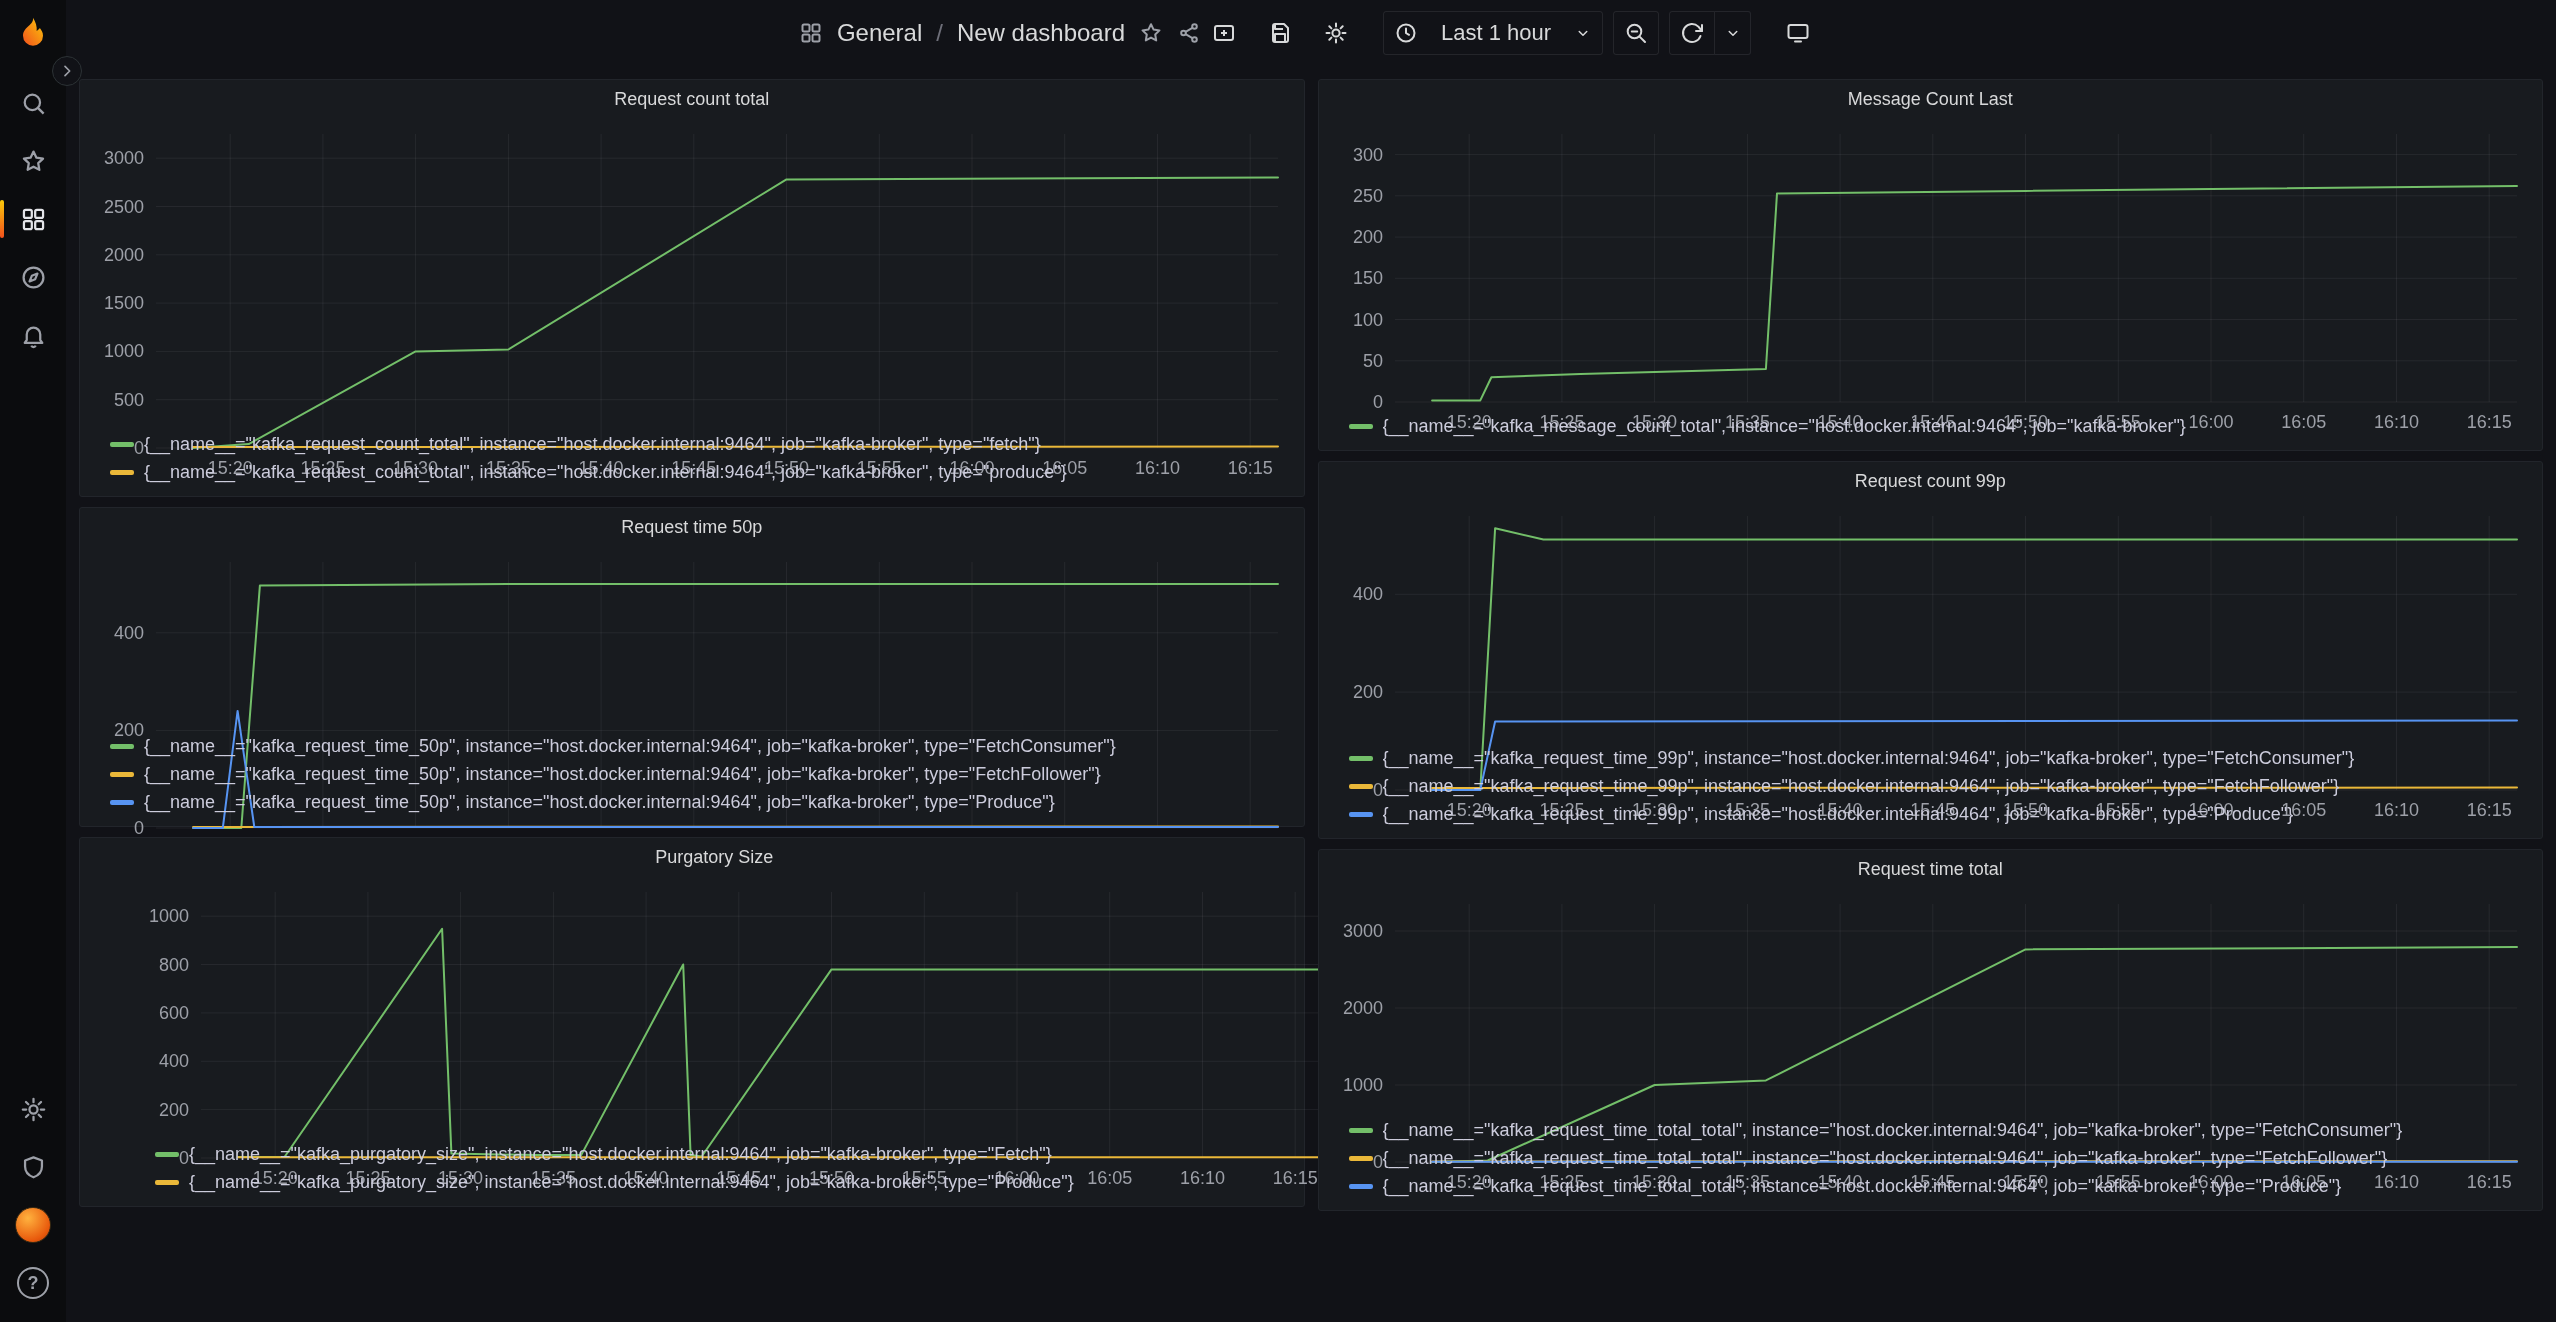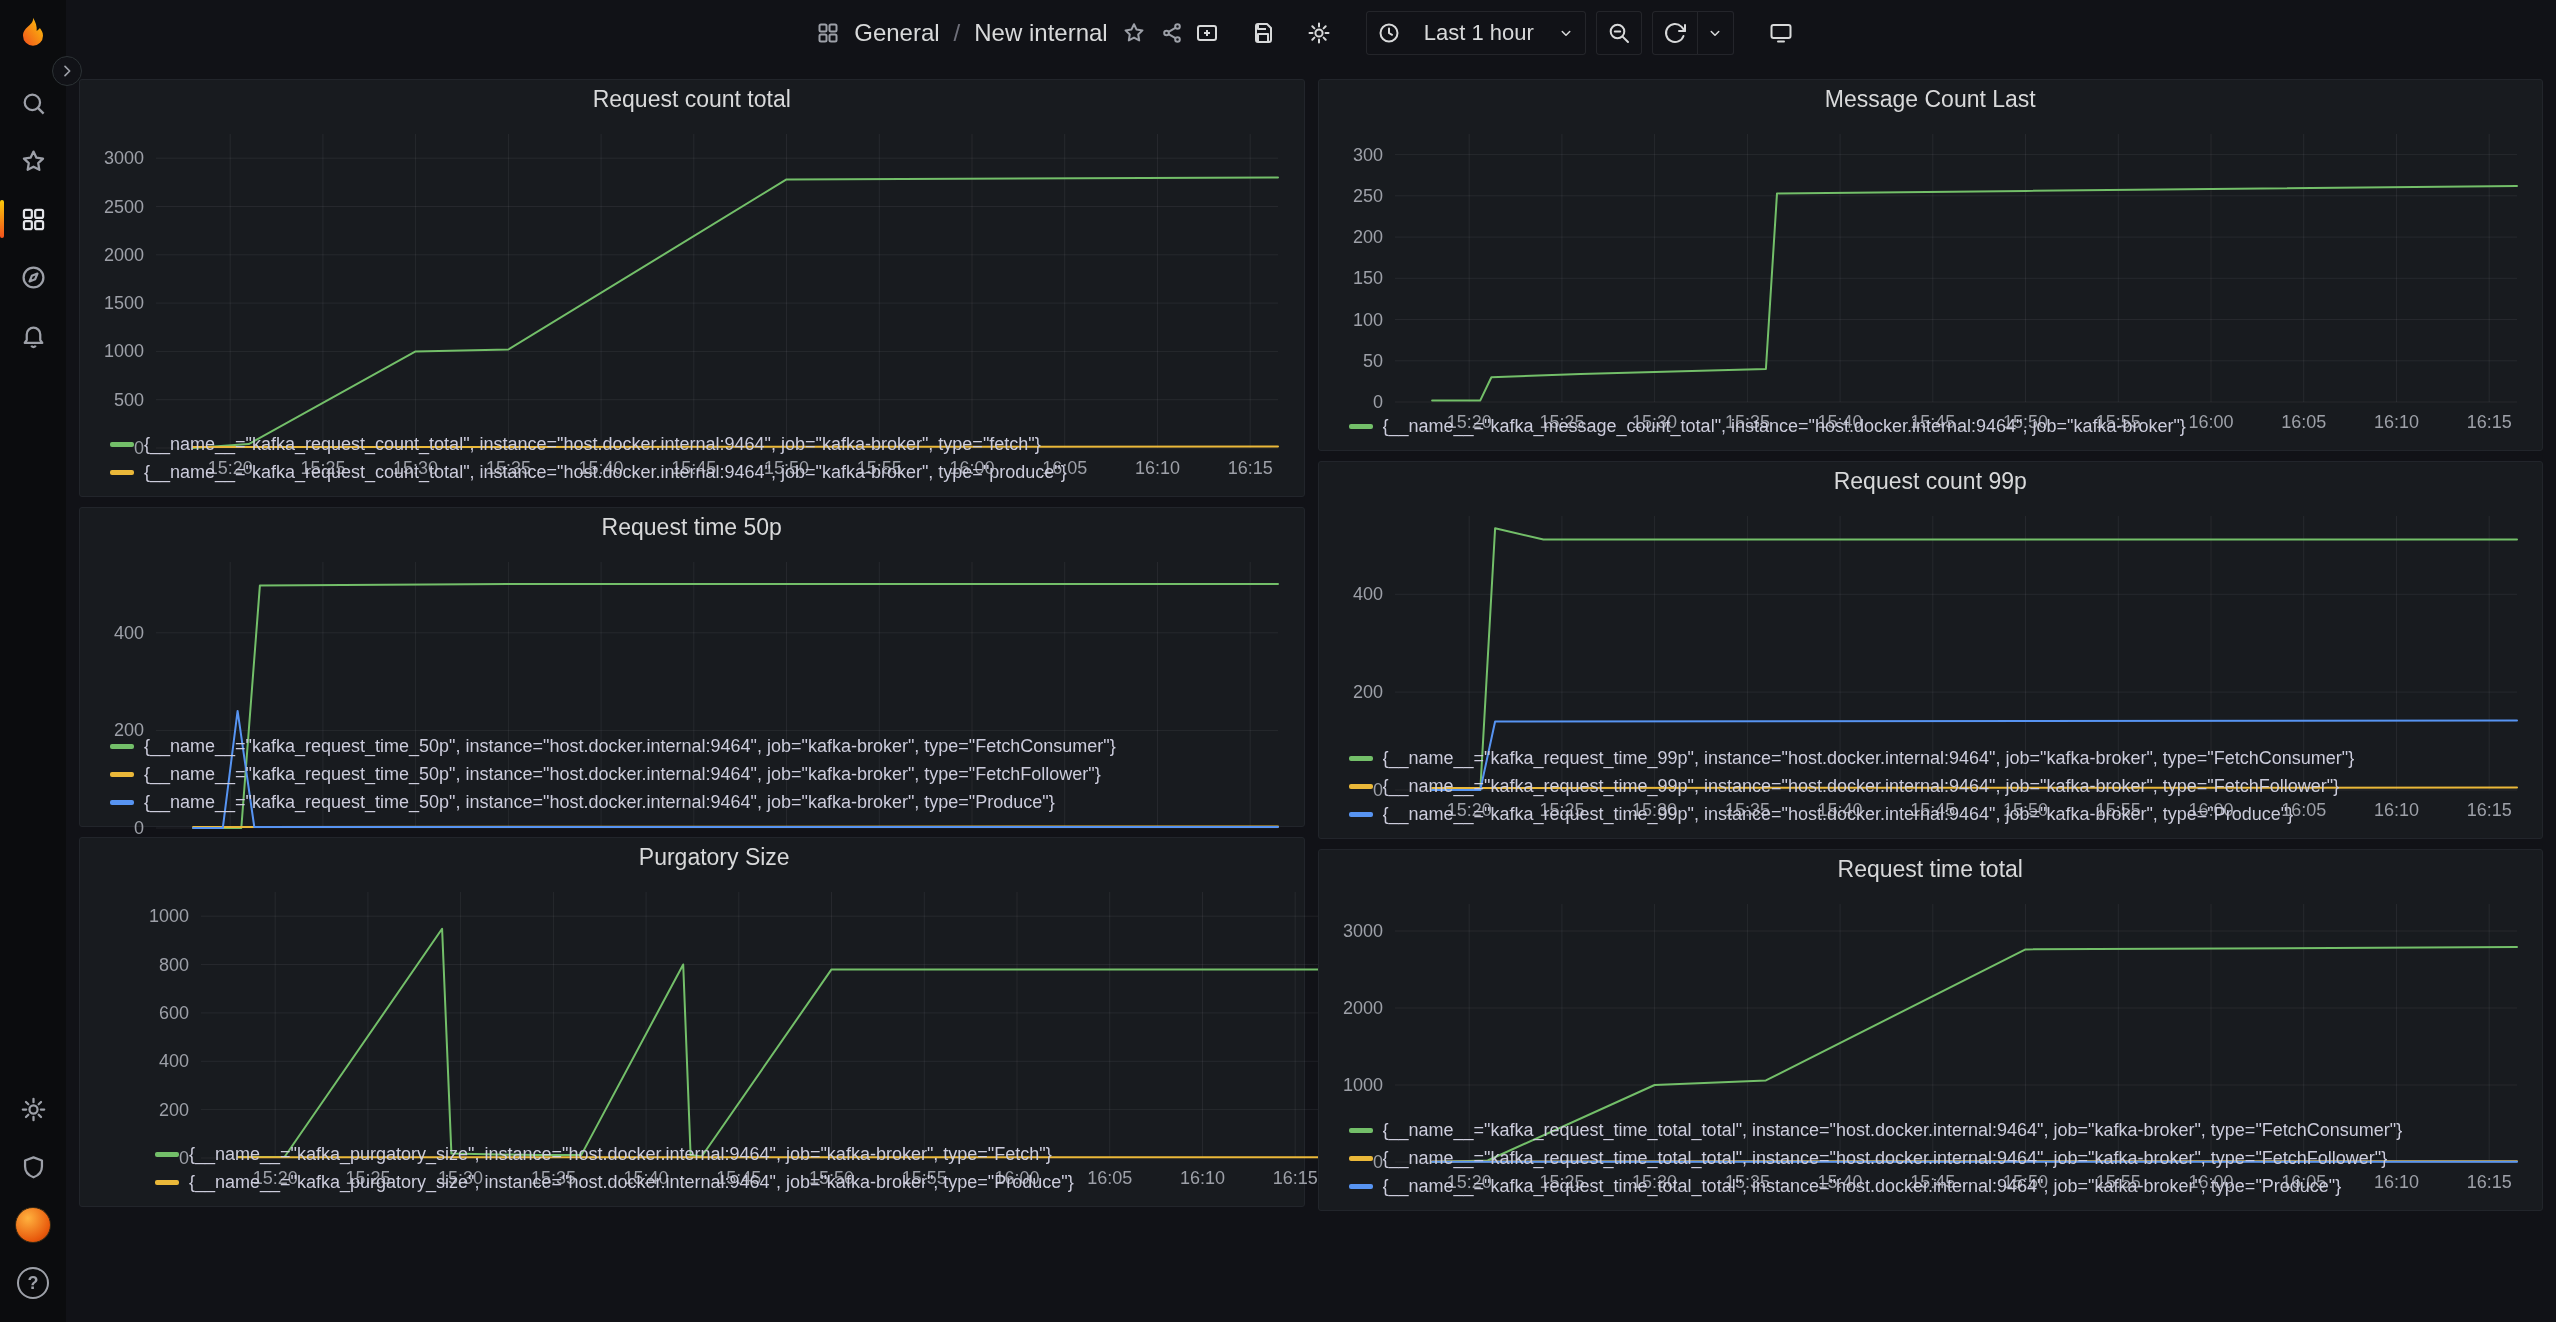--- a/index.html
+++ b/index.html
@@ -31,21 +31,21 @@
   .hbtn .caret svg{width:18px;height:18px;}
   .btn-group{display:flex;}
   .btn-group .hbtn:first-child{border-top-right-radius:0;border-bottom-right-radius:0;}
   .btn-group .hbtn:last-child{border-top-left-radius:0;border-bottom-left-radius:0;border-left:none;min-width:36px;padding:0 6px;}
   .gap-l{margin-left:14px;gap:23px;}
   
   .dashboard{position:absolute;left:66px;top:66px;right:0;bottom:0;padding:13px;display:flex;gap:13px;align-items:flex-start;box-sizing:border-box;}
   .col{flex:1;display:flex;flex-direction:column;gap:10px;min-width:0;}
   .panel{background:#181b1f;border:1px solid #22252b;border-radius:3px;display:flex;flex-direction:column;box-sizing:border-box;padding-bottom:8px;}
   .p0{height:418px;}.p1{height:320px;}.p2{height:370px;padding-left:45px;}.p3{height:372px;}.p4{height:378px;}.p5{height:362px;}
-  .panel-title{height:38px;flex:0 0 38px;display:flex;align-items:center;justify-content:center;font-size:23px;font-weight:500;color:#d8d9da;cursor:pointer;}
+  .panel-title{height:38px;flex:0 0 38px;display:flex;align-items:center;justify-content:center;font-size:18px;font-weight:500;color:#d8d9da;cursor:pointer;}
   .panel-body{flex:1;min-height:0;padding:0 14px;}
   svg.chart{width:100%;height:100%;display:block;overflow:visible;}
   .grid{stroke:rgba(204,204,220,0.08);stroke-width:1;}
   .ylab{fill:#9da0a8;font-size:18px;text-anchor:end;font-family:"Liberation Sans",sans-serif;}
   .xlab{fill:#9da0a8;font-size:18px;text-anchor:middle;font-family:"Liberation Sans",sans-serif;}
   .legend{padding:2px 14px 2px 30px;}
   .legend-row{display:flex;align-items:center;gap:10px;height:28px;cursor:pointer;}
   .swatch{width:24px;height:5px;border-radius:2px;flex:0 0 24px;}
   .legend-label{font-size:18px;color:#ccccdc;white-space:nowrap;overflow:hidden;text-overflow:ellipsis;}
 </style>
@@ -129,21 +129,21 @@
       <span class="crumb-icon">
         <svg viewBox="0 0 24 24" fill="none" stroke="currentColor" stroke-width="2">
             <rect x="3.5" y="3.5" width="7" height="7" rx="1.5"></rect>
             <rect x="13.5" y="3.5" width="7" height="7" rx="1.5"></rect>
             <rect x="3.5" y="13.5" width="7" height="7" rx="1.5"></rect>
             <rect x="13.5" y="13.5" width="7" height="7" rx="1.5"></rect>
           </svg>
       </span>
       <span class="crumb">General</span>
       <span class="sep">/</span>
-      <span class="crumb">New internal</span>
+      <span class="crumb">New dashboard</span>
       <span class="crumb-icon">
         <svg viewBox="0 0 24 24" fill="none" stroke="currentColor" stroke-width="2" stroke-linejoin="round">
             <path d="M12 3.2l2.6 5.4 5.9.8-4.3 4.1 1 5.9-5.2-2.8-5.2 2.8 1-5.9L3.5 9.4l5.9-.8z"></path>
           </svg>
       </span>
       <span class="crumb-icon">
         <svg viewBox="0 0 24 24" fill="none" stroke="currentColor" stroke-width="2">
             <circle cx="17.5" cy="5.5" r="2.3"></circle>
             <circle cx="6.5" cy="12" r="2.3"></circle>
             <circle cx="17.5" cy="18.5" r="2.3"></circle>

